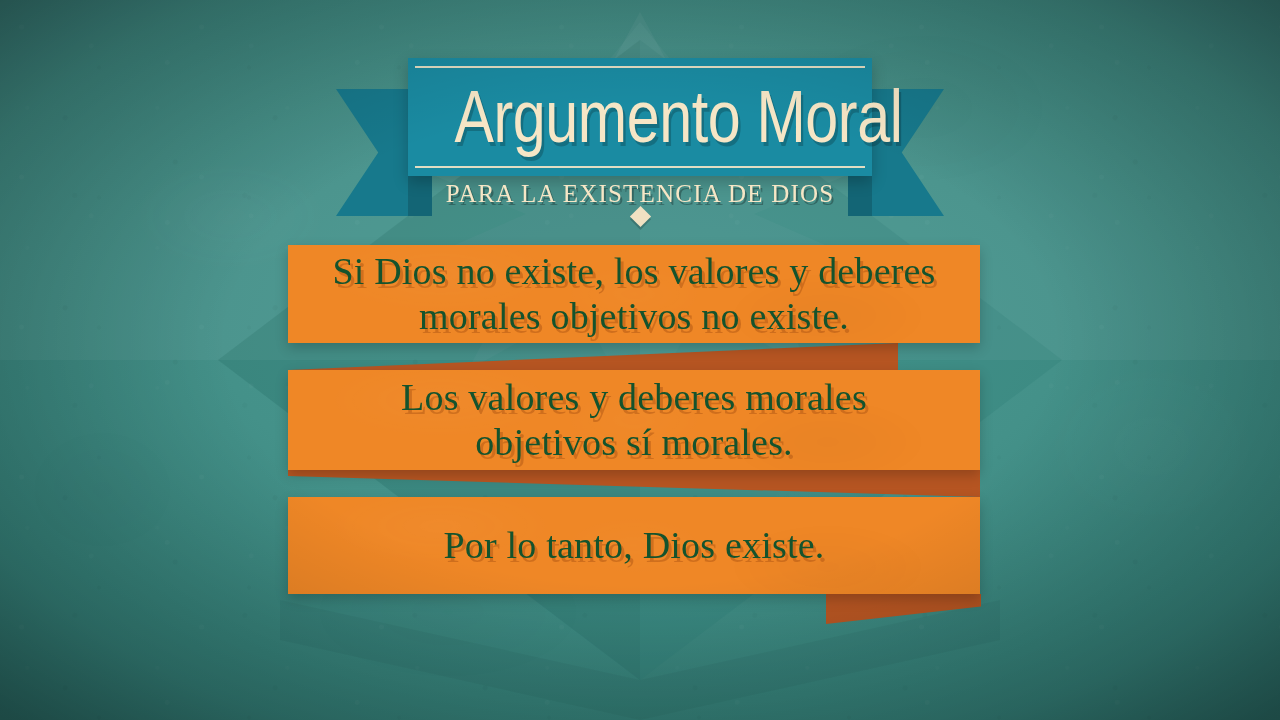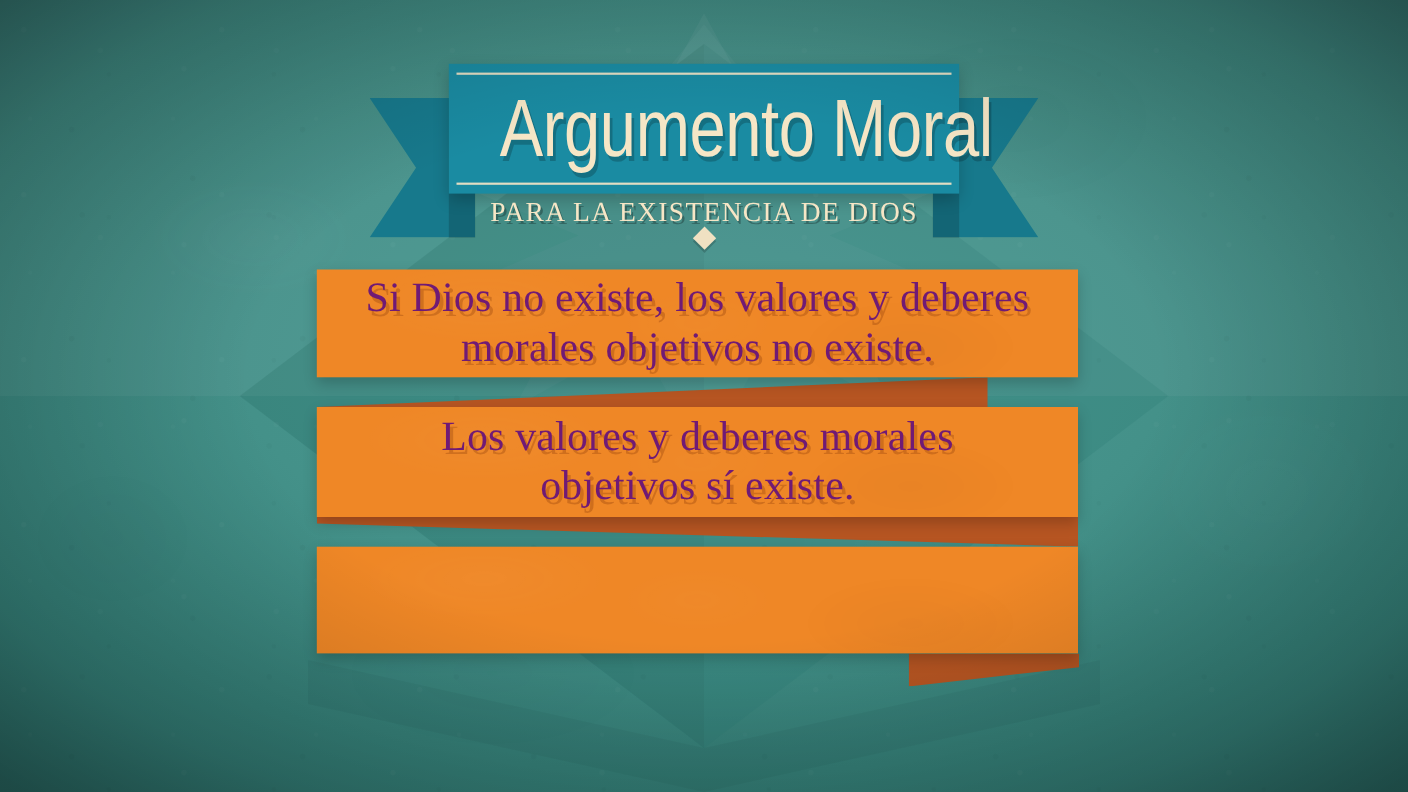--- a/index.html
+++ b/index.html
@@ -187,21 +187,21 @@
     background-image:
       radial-gradient(ellipse 180px 60px at 22% 30%, rgba(255,255,255,.06), transparent 70%),
       radial-gradient(ellipse 160px 70px at 78% 72%, rgba(0,0,0,.06), transparent 70%),
       radial-gradient(ellipse 120px 50px at 50% 50%, rgba(255,255,255,.04), transparent 70%);
   }
   .banner-text {
     position: relative;
     z-index: 2;
     text-align: center;
     font-family: "Liberation Serif", serif;
-    color: #701a75;
+    color: #14532d;
     font-size: 38px;
     line-height: 45px;
     letter-spacing: .2px;
     text-shadow: 3px 4px 0 rgba(140,60,10,.32);
     padding: 0 14px;
   }
 
   #banner1 { top: 245px; height: 98px; }
   #banner2 { top: 370px; height: 100px; }
   #banner3 { top: 497px; height: 97px; }
@@ -286,22 +286,25 @@
     <div class="banner-text">
       <span>Si Dios no existe, los valores y deberes</span><br>
       <span>morales objetivos no existe.</span>
     </div>
   </div>
 
   <div class="banner" id="banner2">
     <div class="banner-texture"></div>
     <div class="banner-text">
       <span>Los valores y deberes morales</span><br>
-      <span>objetivos sí existe.</span>
+      <span>objetivos sí morales.</span>
     </div>
   </div>
 
   <div class="banner" id="banner3">
     <div class="banner-texture"></div>
+    <div class="banner-text">
+      <span>Por lo tanto, Dios existe.</span>
+    </div>
   </div>
 
   <div class="bg-vignette"></div>
 </div>
 
 </body></html>

